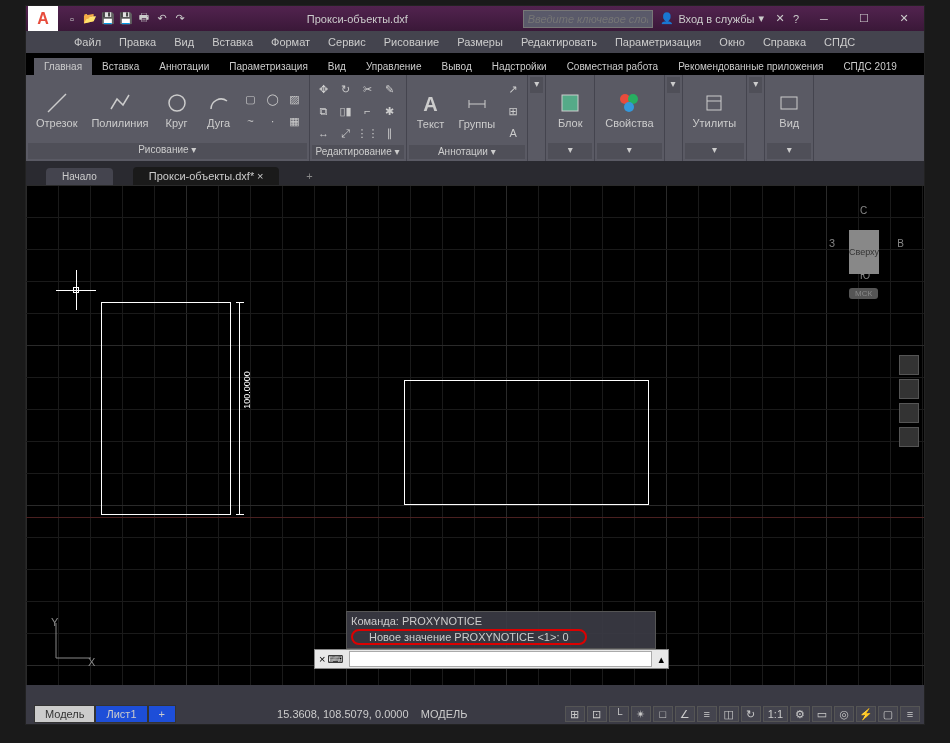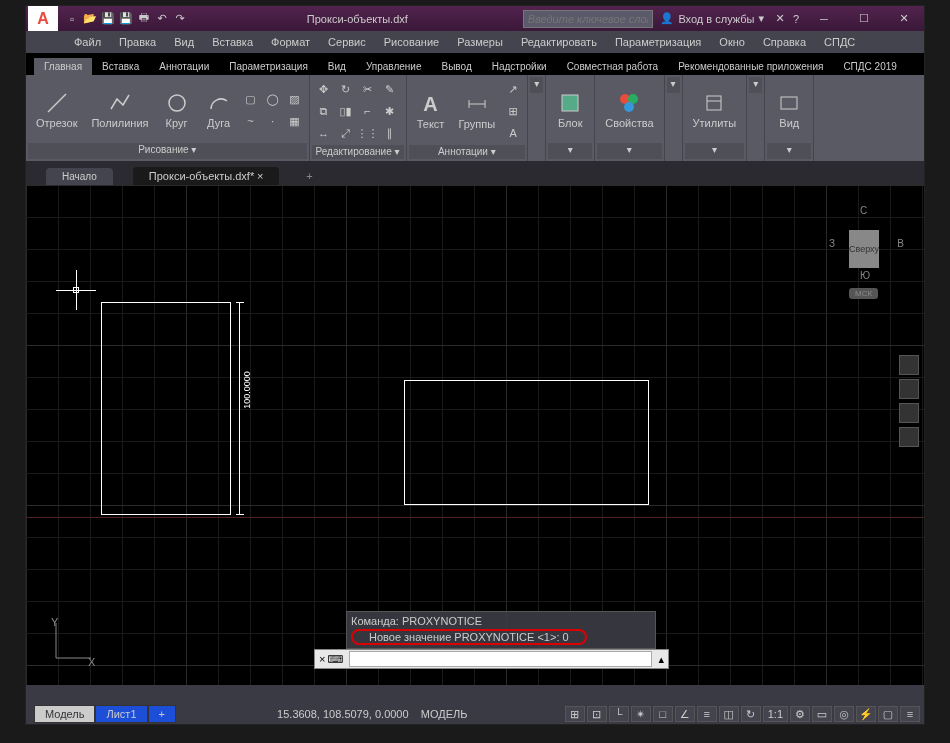--- a/index.html
+++ b/index.html
@@ -41,21 +41,21 @@
 .crosshair::before{content:"";position:absolute;left:0;right:0;top:50%;height:1px;background:#fff}
 .crosshair::after{content:"";position:absolute;top:0;bottom:0;left:50%;width:1px;background:#fff}
 .crosshair-box{position:absolute;left:50%;top:50%;width:6px;height:6px;border:1px solid #fff;transform:translate(-50%,-50%)}
 .rect1{position:absolute;left:75px;top:117px;width:130px;height:213px;border:1px solid #fff}
 .dim-line{position:absolute;left:213px;top:117px;width:1px;height:213px;border-left:1px solid #fff}
 .dim-tick{position:absolute;width:8px;height:1px;background:#fff}
 .dim-text{position:absolute;left:202px;top:200px;color:#fff;font-size:9px;transform:rotate(-90deg);white-space:nowrap}
 .rect2{position:absolute;left:378px;top:195px;width:245px;height:125px;border:1px solid #fff}
 .ucs{position:absolute;left:20px;bottom:15px;color:#888}
 .viewcube{position:absolute;right:20px;top:15px;width:80px;height:100px}
-.vc-center{position:absolute;left:25px;top:30px;width:30px;height:38px;background:#888;display:flex;align-items:center;justify-content:center;color:#333;font-size:9px;cursor:pointer}
+.vc-center{position:absolute;left:25px;top:30px;width:30px;height:44px;background:#888;display:flex;align-items:center;justify-content:center;color:#333;font-size:9px;cursor:pointer}
 .vc-label{position:absolute;color:#888;font-size:10px}
 .navbar{position:absolute;right:5px;top:170px;width:20px;display:flex;flex-direction:column;gap:4px}
 .nav-btn{width:20px;height:20px;background:#333;border:1px solid #555;cursor:pointer}
 .cmdhistory{position:absolute;left:320px;bottom:36px;width:310px;background:rgba(60,60,70,0.9);border:1px solid #555;padding:2px;color:#ccc;font-family:monospace;font-size:10px}
 .cmdhistory-line{padding:1px 2px}
 .highlight-line{border:2px solid #d00;border-radius:10px;padding:0 16px;display:inline-block}
 .cmdline{position:absolute;left:288px;bottom:16px;width:355px;height:20px;background:#e8e8e8;border:1px solid #888;display:flex;align-items:center}
 .cmdline-icons{display:flex;gap:2px;padding:0 4px}
 .cmdline-input{flex:1;background:#fff;border:1px solid #aaa;height:16px;margin:0 2px;padding:0 4px}
 .statusbar{position:absolute;bottom:0;left:0;right:0;height:20px;background:#3a3a44;display:flex;align-items:center;color:#ccc;font-size:10px}

